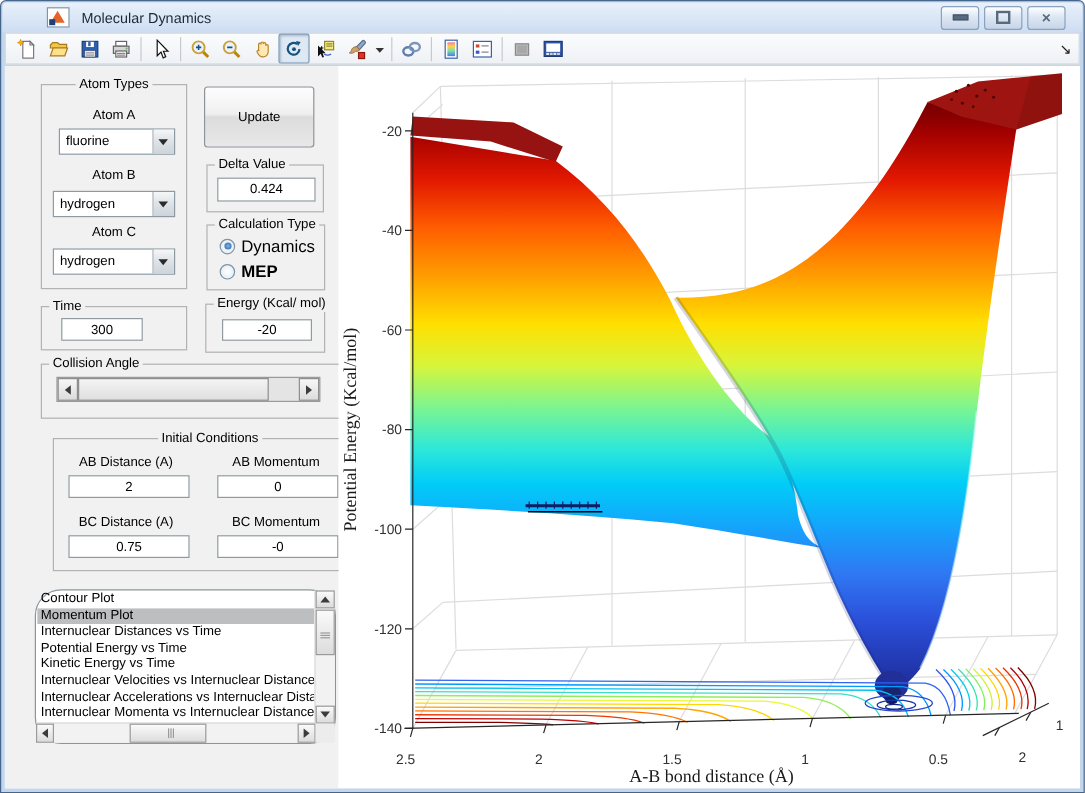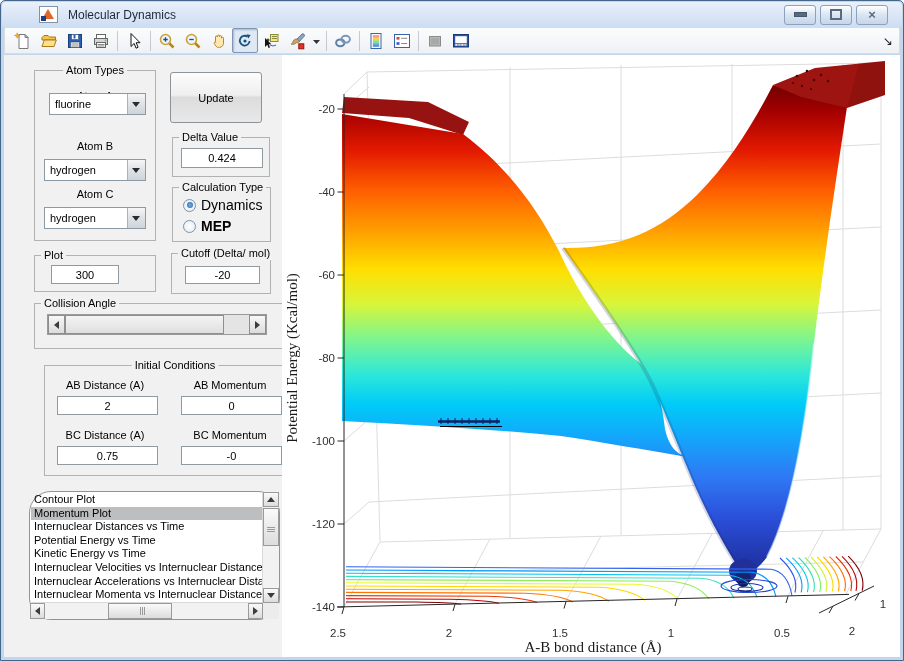--- a/index.html
+++ b/index.html
@@ -242,21 +242,21 @@
     </div>
     <div class="dockarrow">↘</div>
   </div>
 
   <div class="content">
     <div class="leftstrip"></div>
 
     <div class="gpanel" style="left:30px;top:15px;width:122px;height:171px;">
       <span class="gtitle ctr">Atom Types</span>
       <span class="lbl" style="left:50%;transform:translateX(-50%);top:19px;">Atom A</span>
-      <div class="combo" style="left:14px;top:22px;width:97px;">
+      <div class="combo" style="left:14px;top:36px;width:97px;">
         <span class="val">fluorine</span>
         <span class="cbtn"></span>
       </div>
       <span class="lbl" style="left:50%;transform:translateX(-50%);top:69px;">Atom B</span>
       <div class="combo" style="left:9px;top:88px;width:102px;">
         <span class="val">hydrogen</span>
         <span class="cbtn"></span>
       </div>
       <span class="lbl" style="left:50%;transform:translateX(-50%);top:117px;">Atom C</span>
       <div class="combo" style="left:9px;top:136px;width:102px;">
@@ -278,26 +278,26 @@
         <span class="radio on"></span>
         <span class="radio-lbl">Dynamics</span>
       </div>
       <div class="radio-row" style="left:10px;top:30px;font-weight:bold;">
         <span class="radio"></span>
         <span class="radio-lbl">MEP</span>
       </div>
     </div>
 
     <div class="gpanel" style="left:30px;top:200px;width:122px;height:37px;">
-      <span class="gtitle">Plot</span>
+      <span class="gtitle">Time</span>
       <input class="edit" style="left: 16px; top: 9px; width: 68px; height: 19px;" value="300">
     </div>
 
     <div class="gpanel" style="left:167px;top:198px;width:100px;height:41px;">
-      <span class="gtitle">Cutoff (Delta/ mol)</span>
+      <span class="gtitle">Energy (Kcal/ mol)</span>
       <input class="edit" style="left: 13px; top: 12px; width: 75px; height: 18px;" value="-20">
     </div>
 
     <div class="gpanel" style="left:30px;top:248px;width:262px;height:46px;">
       <span class="gtitle">Collision Angle</span>
       <div class="slider" style="left:12px;top:10px;width:220px;">
         <div class="sbtn" style="left:0;">
             <span class="tri-l"></span>
           </div>
         <div class="sthumb" style="left:17px;width:159px;"></div>

